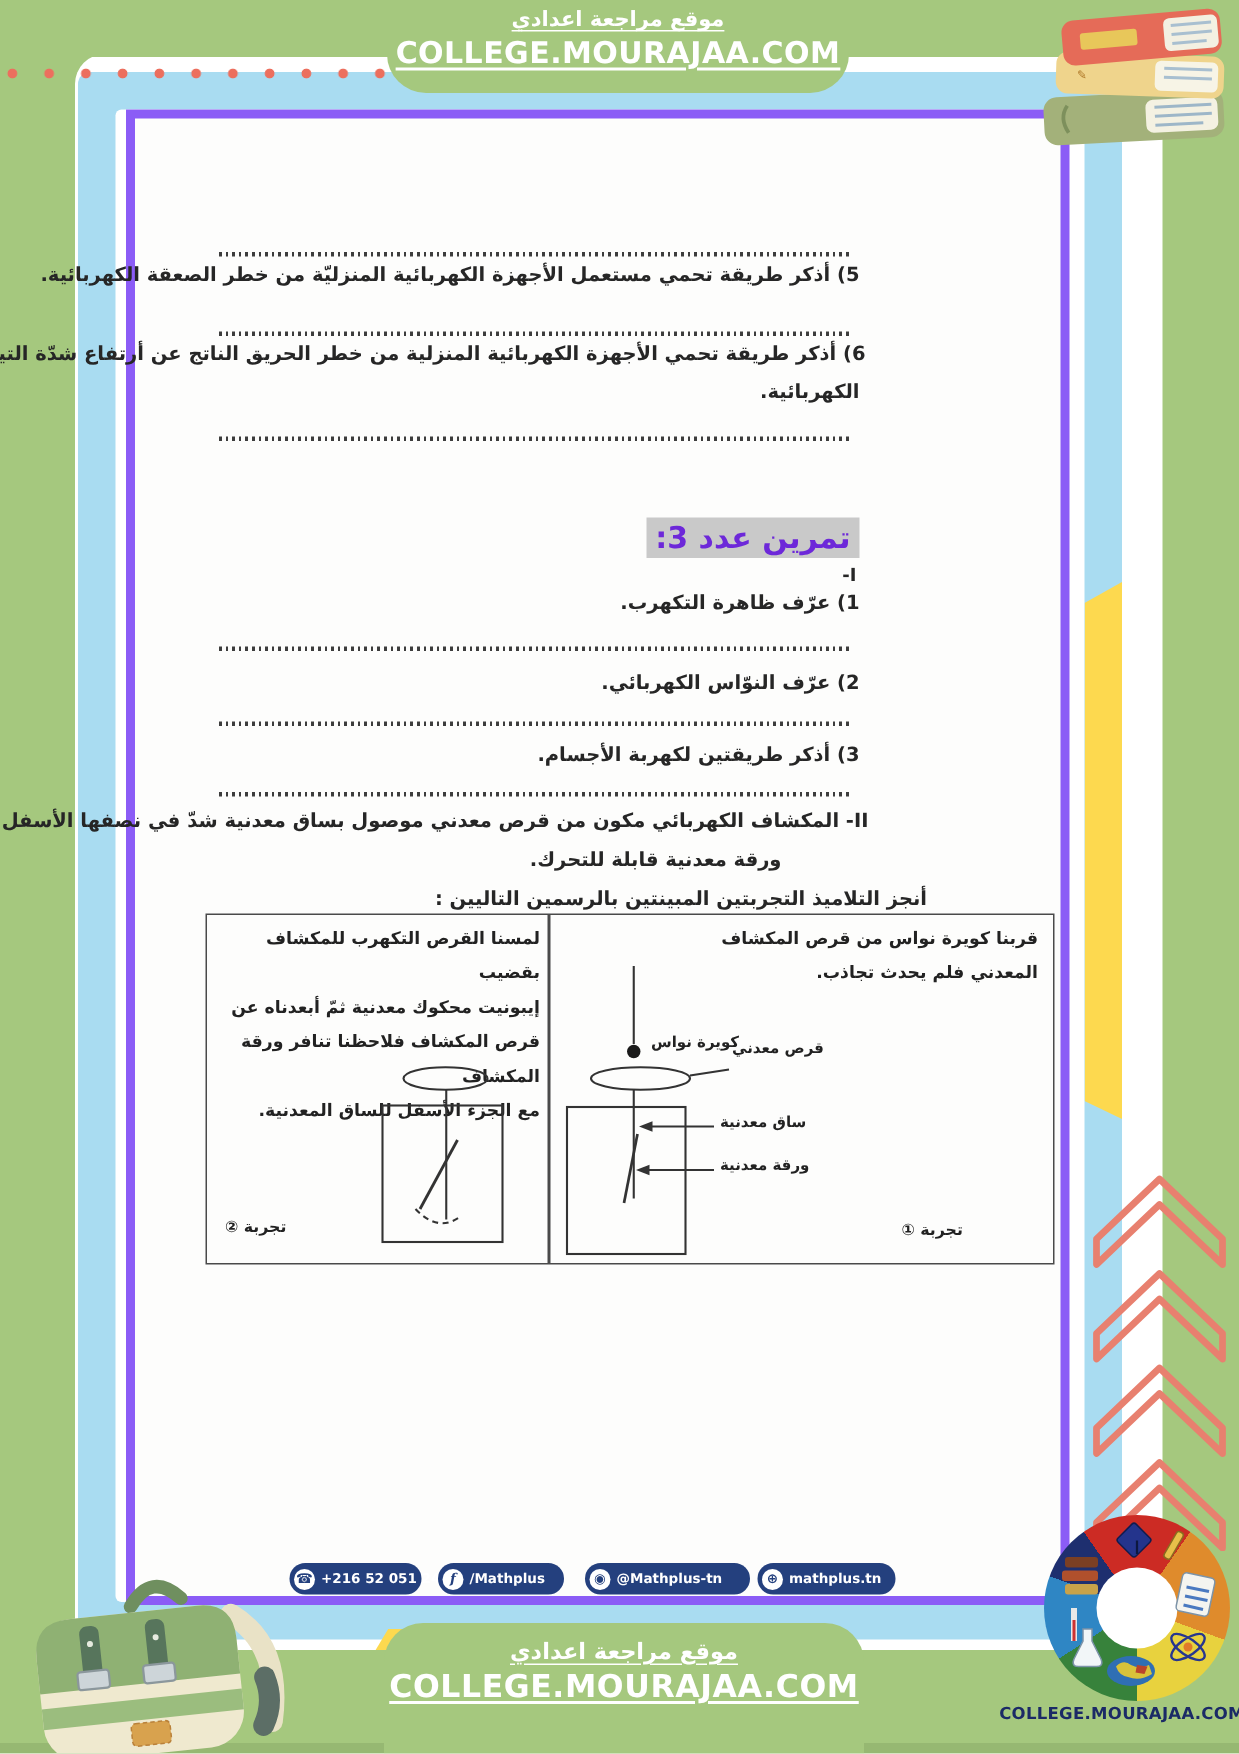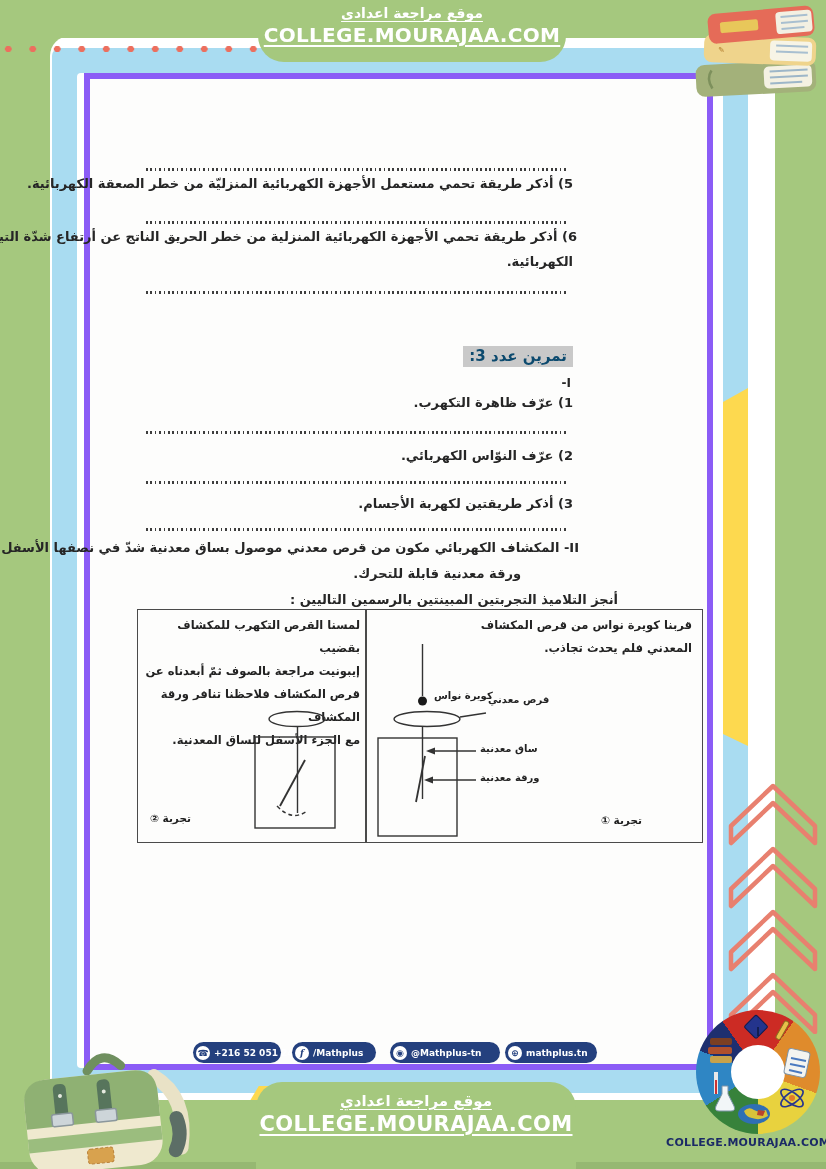--- a/index.html
+++ b/index.html
@@ -21,21 +21,21 @@
   .hdr-ar{margin-top:5px;font-size:14px;font-weight:bold;text-decoration:underline;text-underline-offset:3px;}
   .hdr-url{margin-top:2px;font-size:20px;font-weight:bold;letter-spacing:.3px;text-decoration:underline;text-underline-offset:3px;}
   
   .yellow-strip{left:723px;top:388px;width:25px;height:360px;background:#fdd94f;
     clip-path:polygon(0 14px,100% 0,100% calc(100% - 2px),0 calc(100% - 14px));}
   
   .doc{direction:rtl;color:#262626;}
   .dotline{height:2.5px;left:56px;width:420px;
     background:repeating-linear-gradient(90deg,#3d3d3d 0 1.7px,rgba(0,0,0,0) 1.7px 4.4px);}
   .qline{font-size:13px;font-weight:600;white-space:nowrap;}
-  .ex-title{background:#c9c9c9;color:#0c4a6e;font-size:15px;font-weight:bold;padding:1px 6px 2px;}
+  .ex-title{background:#c9c9c9;color:#6d28d9;font-size:20px;font-weight:bold;padding:1px 6px 2px;}
   .expbox{left:47px;top:530px;width:564px;height:232px;border:1.5px solid #4a4a4a;background:#fdfdfc;}
   .expbox .divider{position:absolute;left:227px;top:0;width:1.5px;height:100%;background:#4a4a4a;}
   .cell-text{position:absolute;font-size:11.5px;font-weight:600;line-height:23px;text-align:right;direction:rtl;color:#222;}
   .dlabel{position:absolute;font-size:10px;font-weight:600;color:#222;white-space:nowrap;direction:rtl;}
   .dcap{position:absolute;font-size:10.5px;font-weight:600;color:#222;white-space:nowrap;direction:rtl;}
   
   .badge{top:1042px;height:21px;background:#24407e;border-radius:11px;display:flex;align-items:center;gap:4px;padding:0 7px 0 3px;box-sizing:border-box;}
   .badge .bicon{width:14px;height:14px;border-radius:50%;background:#fff;color:#24407e;font-size:9px;line-height:14px;text-align:center;font-weight:bold;flex:0 0 auto;}
   .badge .btxt{color:#fff;font-size:9px;font-weight:bold;white-space:nowrap;}
   
@@ -86,21 +86,21 @@
     <div class="abs expbox">
       <div class="divider"></div>
 
       <div class="cell-text" style="right:10px;top:4px;width:320px;">
         <div>قربنا كويرة نواس من قرص المكشاف</div>
         <div>المعدني فلم يحدث تجاذب.</div>
       </div>
 
       <div class="cell-text" style="left:3px;top:4px;width:219px;">
         <div>لمسنا القرص التكهرب للمكشاف بقضيب</div>
-        <div>إيبونيت مراجعة بالصوف ثمّ أبعدناه عن</div>
+        <div>إيبونيت محكوك معدنية ثمّ أبعدناه عن</div>
         <div>قرص المكشاف فلاحظنا تنافر ورقة المكشاف</div>
         <div>مع الجزء الأسفل للساق المعدنية.</div>
       </div>
 
       <svg class="abs" style="left:0;top:0;" width="564" height="232" viewBox="0 0 564 232">
         <g stroke="#333" stroke-width="1.4" fill="none">
           <line x1="284.5" y1="34" x2="284.5" y2="86"></line>
           <circle cx="284.5" cy="91" r="4.5" fill="#1a1a1a" stroke="none"></circle>
           <ellipse cx="289" cy="109" rx="33" ry="7.5"></ellipse>
           <line x1="322" y1="107" x2="348" y2="103"></line>

